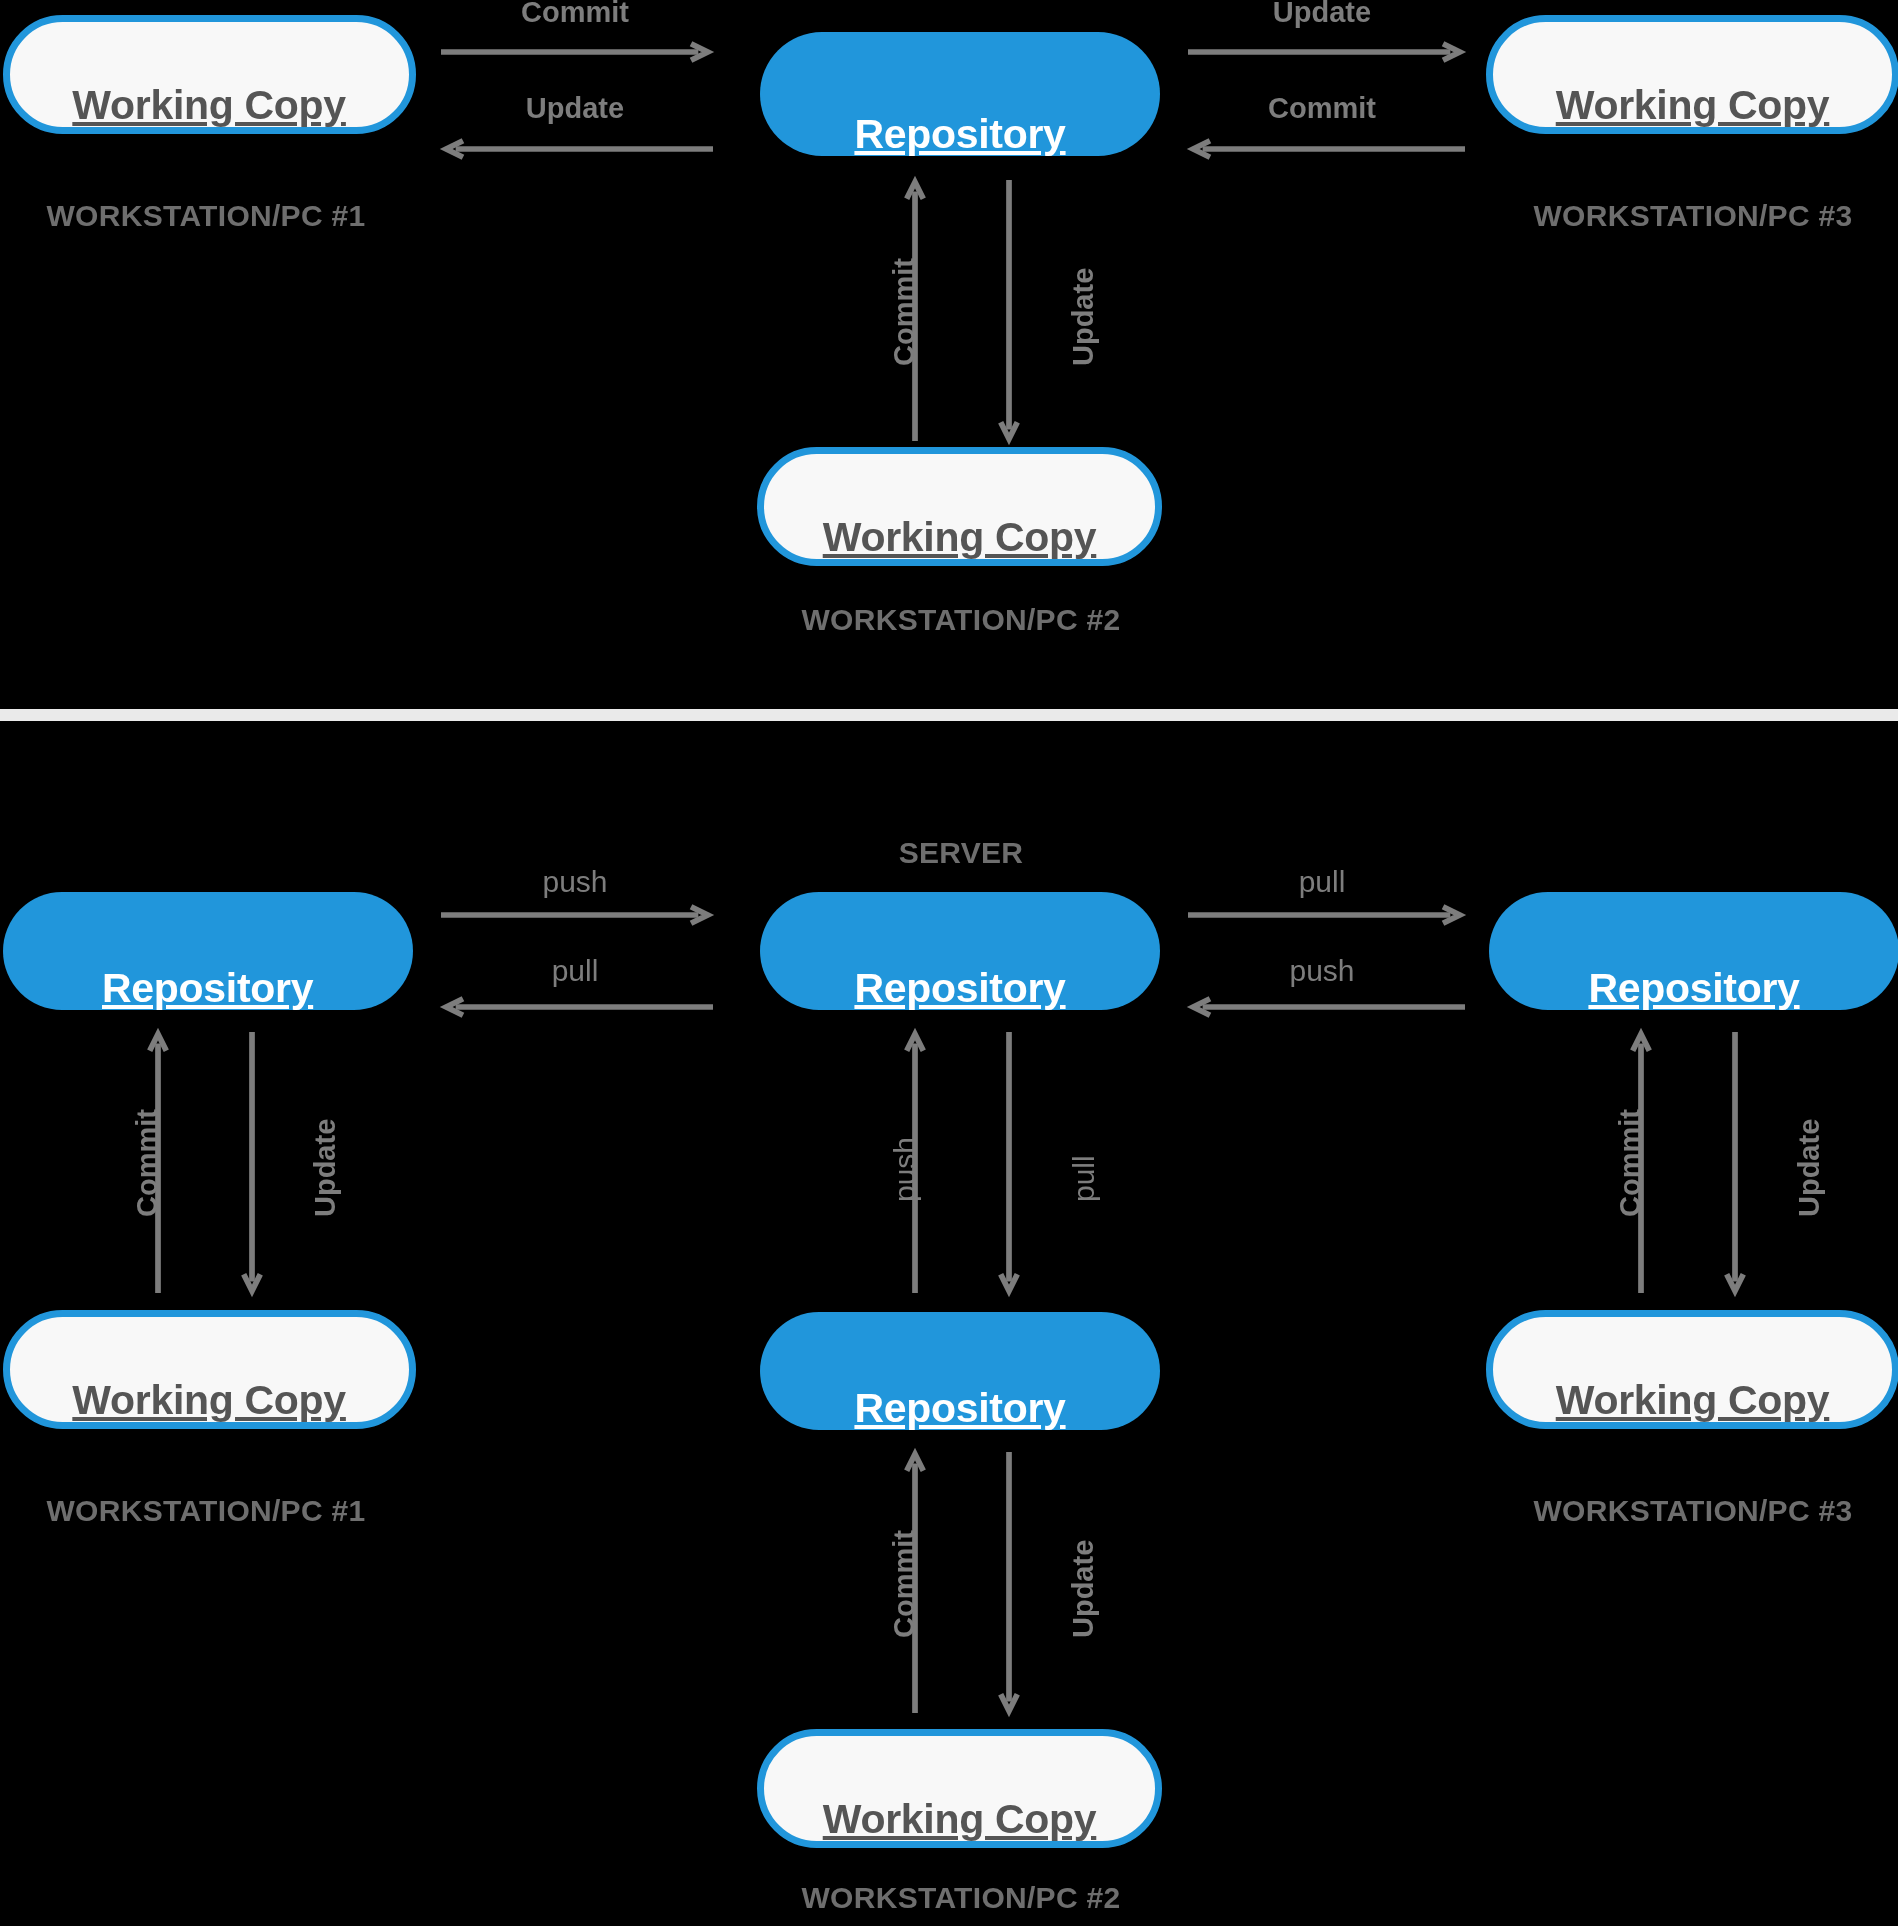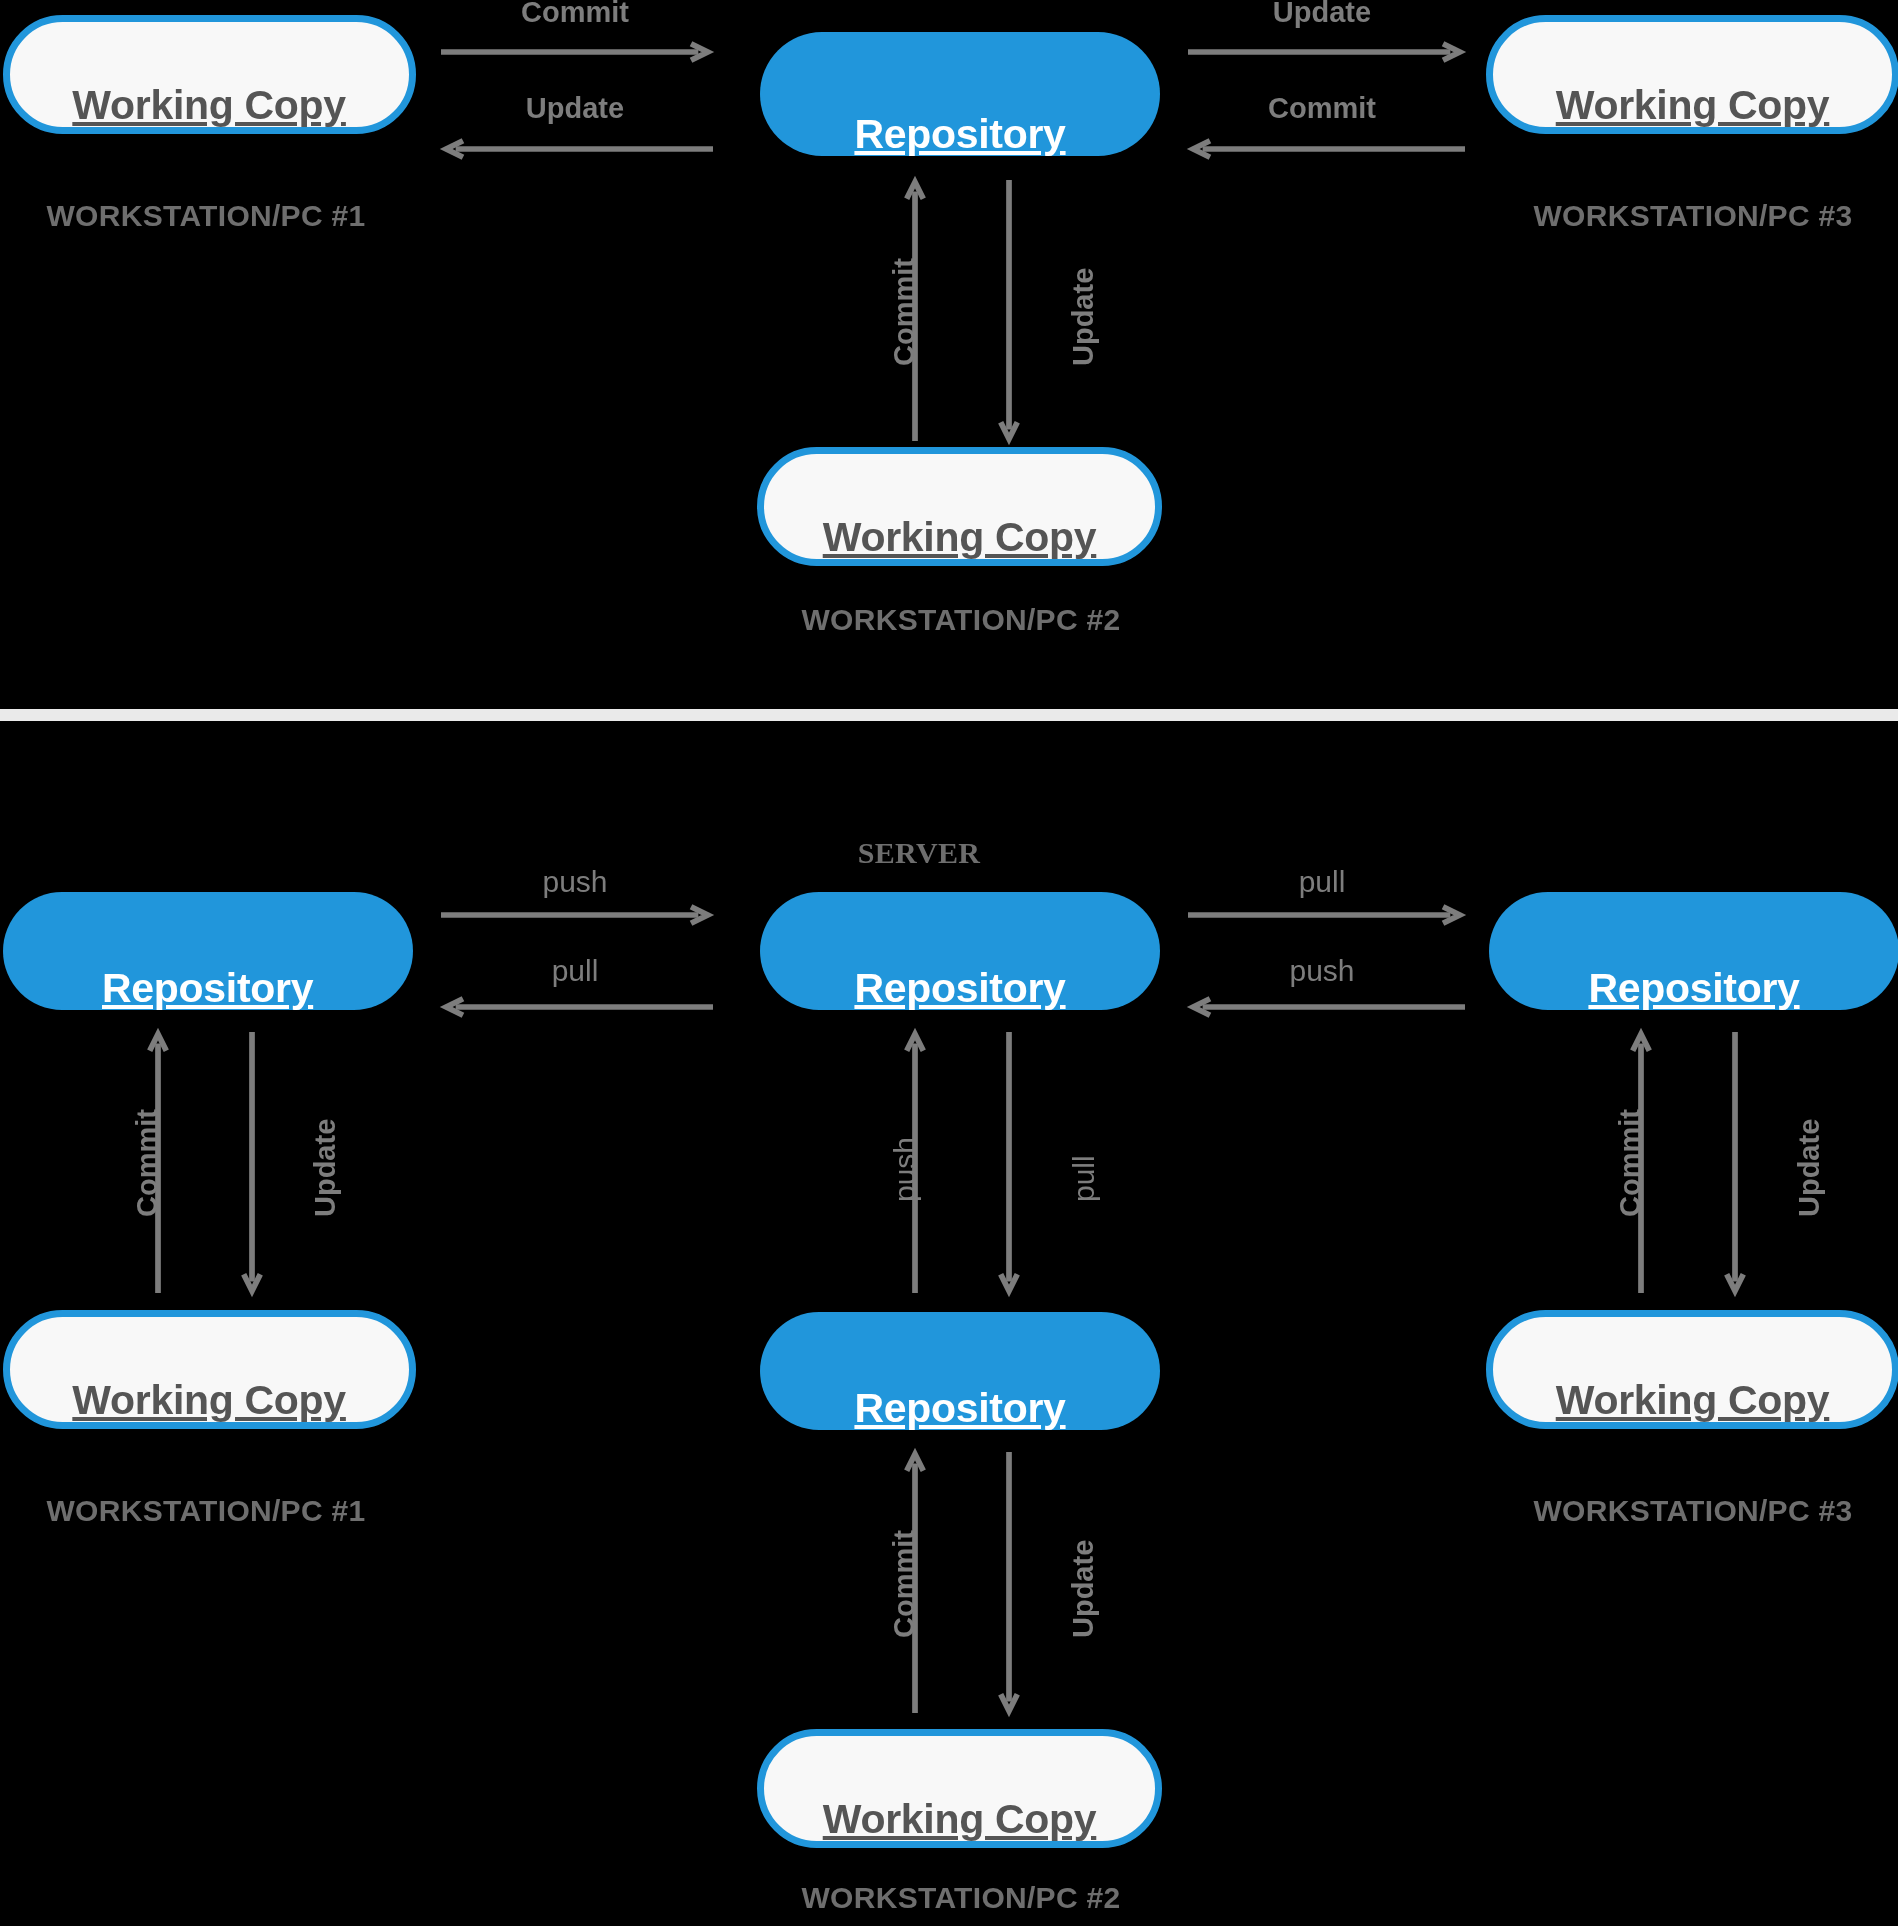--- a/index.html
+++ b/index.html
@@ -165,21 +165,21 @@
   <div class="arrow-v" style="left:995px; top:180px; height:261px;">
     <svg viewBox="0 0 54 500" preserveAspectRatio="none">
       <line x1="27" y1="0" x2="27" y2="478" stroke="#7D7D7D" stroke-width="11"></line>
       <polyline points="11,464 27,496 43,464" fill="none" stroke="#7D7D7D" stroke-width="11"></polyline>
     </svg>
   </div>
   <div class="arrow-label v" style="left:1067px; top:366px;">Update</div>
 
   <div class="divider" style="left:0px; top:709px; width:1899px; height:11.5px;"></div>
 
-  <div class="caption center" style="left:919px; top:836px;font-family:Liberation Serif, serif;">SERVER</div>
+  <div class="caption center" style="left:961px; top:836px;">SERVER</div>
 
   <div class="node repo" style="left:2.6px; top:892px; width:410px; height:118px;">
     <span>Repository</span>
   </div>
 
   <div class="node repo" style="left:760px; top:892px; width:400px; height:118px;">
     <span>Repository</span>
   </div>
 
   <div class="node repo" style="left:1489px; top:892px; width:410px; height:118px;">

